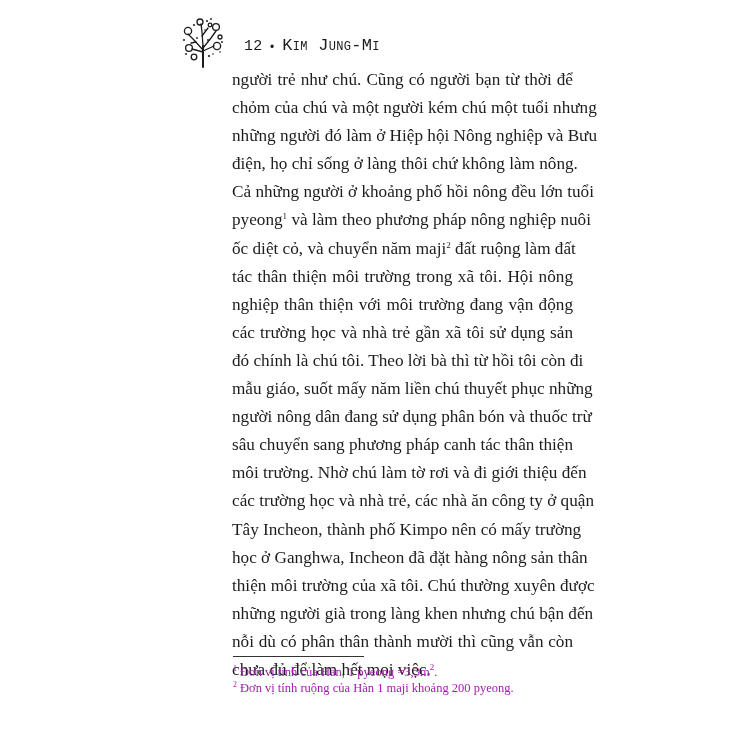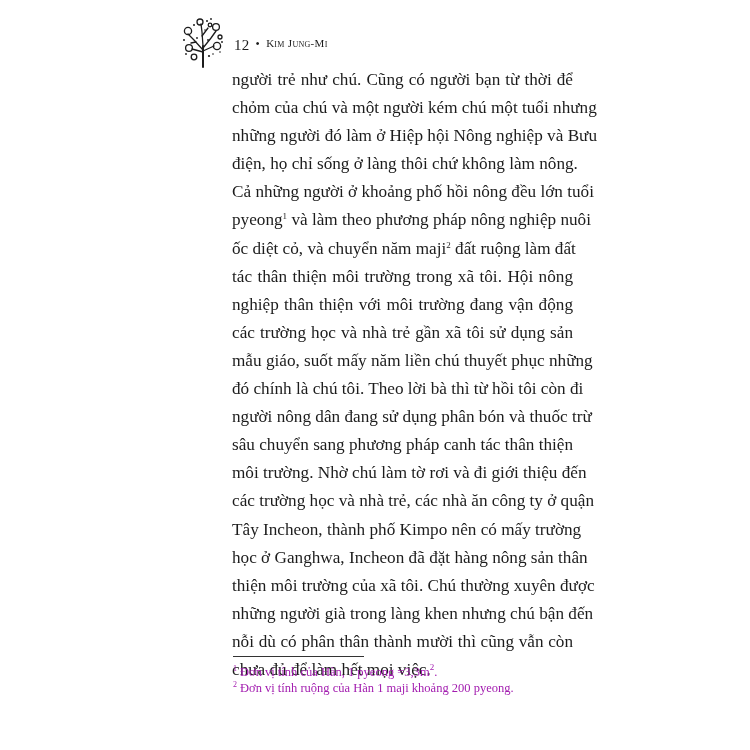--- a/index.html
+++ b/index.html
@@ -22,34 +22,34 @@
       height: 52px;
       display: flex;
       align-items: center;
     }
     .tree-icon {
       width: 46px;
       height: 52px;
       display: block;
     }
     .header-text {
-      margin-left: 8px;
+      margin-left: 18px;
       margin-top: 6px;
-      font-family: Liberation Serif, serif;
+      font-family: Liberation Mono, monospace;
       font-size: 15px;
       letter-spacing: 0.3px;
       color: #1c1c1c;
       display: flex;
-      align-items: flex-start;
+      align-items: flex-end;
     }
     .page-number { margin-right: 6px; }
     .bullet { margin: 0 6px 0 0; font-size: 12px; }
     .author-name {
       font-variant: small-caps;
-      font-size: 11px;
+      font-size: 17px;
     }
     .body-text {
       position: absolute;
       left: 232px;
       top: 66px;
       width: 341px;
       font-family: "Liberation Serif", serif;
       font-size: 17.2px;
       line-height: 28.1px;
     }
@@ -143,22 +143,22 @@
   <span class="body-line">người trẻ như chú. Cũng có người bạn từ thời để</span>
   <span class="body-line">chỏm của chú và một người kém chú một tuổi nhưng</span>
   <span class="body-line">những người đó làm ở Hiệp hội Nông nghiệp và Bưu</span>
   <span class="body-line">điện, họ chỉ sống ở làng thôi chứ không làm nông.</span>
   <span class="body-line">Cả những người ở khoảng phố hồi nông đều lớn tuổi</span>
   <span class="body-line"><span>pyeong</span><sup>1</sup><span> và làm theo phương pháp nông nghiệp nuôi</span></span>
   <span class="body-line"><span>ốc diệt cỏ, và chuyển năm maji</span><sup>2</sup><span> đất ruộng làm đất</span></span>
   <span class="body-line">tác thân thiện môi trường trong xã tôi. Hội nông</span>
   <span class="body-line">nghiệp thân thiện với môi trường đang vận động</span>
   <span class="body-line">các trường học và nhà trẻ gần xã tôi sử dụng sản</span>
+  <span class="body-line">đó chính là chú tôi. Theo lời bà thì từ hồi tôi còn đi</span>
   <span class="body-line">mẫu giáo, suốt mấy năm liền chú thuyết phục những</span>
-  <span class="body-line">đó chính là chú tôi. Theo lời bà thì từ hồi tôi còn đi</span>
   <span class="body-line">người nông dân đang sử dụng phân bón và thuốc trừ</span>
   <span class="body-line">sâu chuyển sang phương pháp canh tác thân thiện</span>
   <span class="body-line">môi trường. Nhờ chú làm tờ rơi và đi giới thiệu đến</span>
   <span class="body-line">các trường học và nhà trẻ, các nhà ăn công ty ở quận</span>
   <span class="body-line">Tây Incheon, thành phố Kimpo nên có mấy trường</span>
   <span class="body-line">học ở Ganghwa, Incheon đã đặt hàng nông sản thân</span>
   <span class="body-line">thiện môi trường của xã tôi. Chú thường xuyên được</span>
   <span class="body-line">những người già trong làng khen nhưng chú bận đến</span>
   <span class="body-line">nỗi dù có phân thân thành mười thì cũng vẫn còn</span>
   <span class="body-line last">chưa đủ để làm hết mọi việc.</span>

